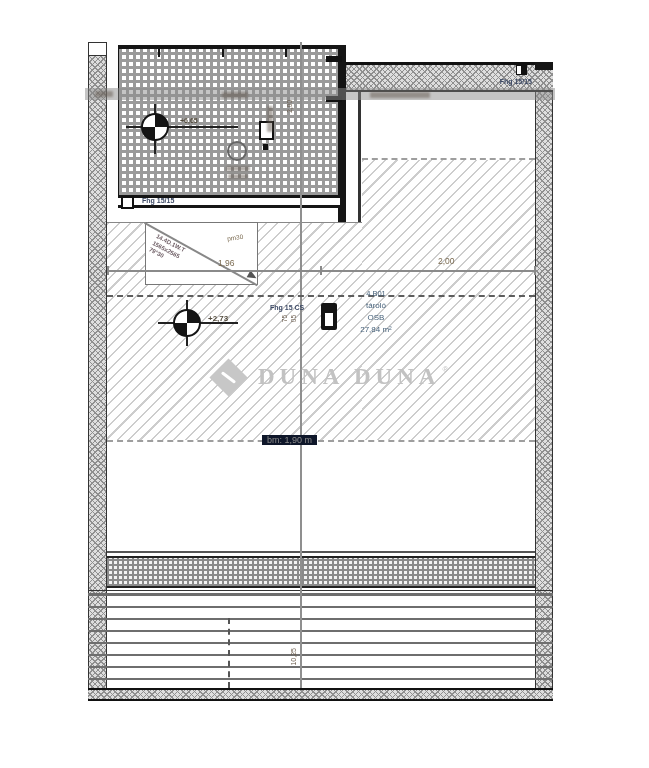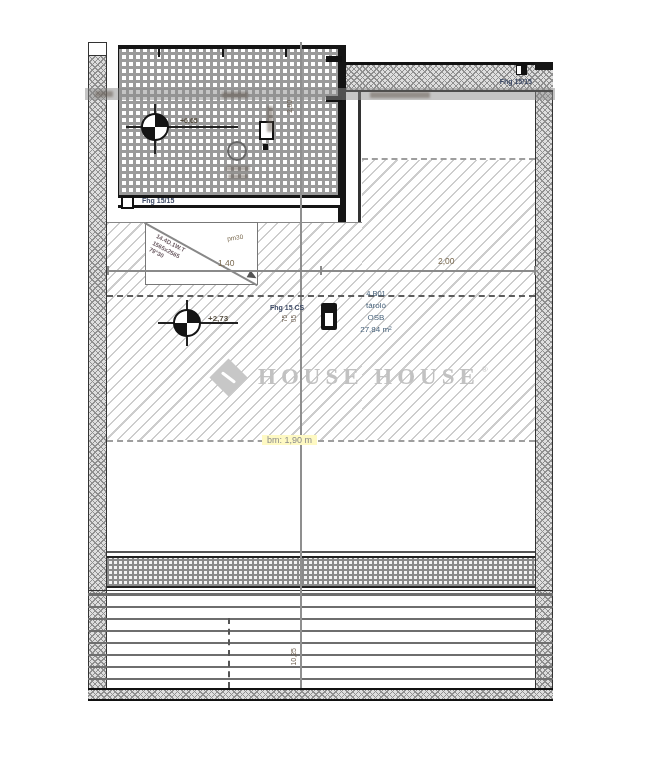--- a/index.html
+++ b/index.html
@@ -107,21 +107,21 @@
   <div>14.4D.1W.T</div>
   <div>1565x2565</div>
   <div>79°30</div>
 </div>
 <div class="abs" style="left:227px;top:234px;font-size:6.5px;color:#7a6a50;transform:rotate(-8deg);z-index:7;">pm30</div>
 
 <div class="abs" style="left:107px;top:270px;width:428px;height:1.5px;background:#8a8a8a;z-index:6;"></div>
 <div class="dimtick" style="left:107px;top:266px;z-index:6;"></div>
 <div class="dimtick" style="left:320px;top:266px;z-index:6;"></div>
 <div class="dimtick" style="left:534px;top:266px;z-index:6;"></div>
-<div class="abs dimtext" style="left:218px;top:258px;z-index:7;">1,40</div>
+<div class="abs dimtext" style="left:218px;top:258px;z-index:7;">1,96</div>
 <div class="abs dimtext" style="left:438px;top:256px;z-index:7;">2,00</div>
 
 <div class="abs dash-dark" style="left:107px;top:295px;width:428px;z-index:6;"></div>
 <div class="abs" style="left:321px;top:303px;width:16px;height:27px;background:#141414;border-radius:2px;z-index:10;">
   <div style="position:absolute;left:4px;top:10px;width:8px;height:13px;background:#fff;"></div>
 </div>
 <div class="abs tinylabel" style="left:270px;top:304px;z-index:10;">Fhg 15 CS</div>
 <div class="abs vtext" style="left:281px;top:315px;z-index:10;">75</div>
 <div class="abs vtext" style="left:290px;top:315px;z-index:10;">05</div>
 
@@ -154,26 +154,26 @@
 <div class="smudge" style="left:267px;top:106px;width:6px;height:26px;z-index:10;"></div>
 <div class="abs vtext" style="left:286px;top:100px;z-index:10;">2,00</div>
 
 <div class="abs" style="left:516px;top:65px;width:11px;height:10px;border:1.5px solid #111;background:linear-gradient(90deg,#fff 0 45%,#111 45%);box-sizing:border-box;z-index:10;"></div>
 <div class="abs tinylabel" style="left:470px;top:78px;width:62px;text-align:right;z-index:10;">Fhg 15/15</div>
 
 <div class="abs" style="left:215px;top:358px;height:38px;display:flex;align-items:center;z-index:50;">
   <div style="width:27px;height:27px;background:#c7c7c7;transform:rotate(45deg);margin-right:16px;position:relative;">
     <div style="position:absolute;left:5px;top:12px;width:17px;height:3px;background:#fff;transform:rotate(-8deg);border-radius:2px;"></div>
   </div>
-  <span class="wm-text">HOUSE HOUSE</span>
+  <span class="wm-text">DUNA DUNA</span>
   <span style="font-size:8px;color:#c2c2c2;position:relative;top:-8px;left:2px;">®</span>
 </div>
 
 <div class="abs dash-light" style="left:107px;top:440px;width:428px;z-index:6;"></div>
-<div class="abs" style="left:262px;top:435px;padding:0 5px;background:#fef9c3;font-size:9px;color:#8c8c8c;z-index:7;">bm: 1,90 m</div>
+<div class="abs" style="left:262px;top:435px;padding:0 5px;background:#0f172a;font-size:9px;color:#8c8c8c;z-index:7;">bm: 1,90 m</div>
 
 <div class="abs" style="left:107px;top:551px;width:428px;height:1.5px;background:#555;z-index:2;"></div>
 <div class="abs waffle-fine" style="left:107px;top:556px;width:428px;height:32px;border-top:2.5px solid #222;border-bottom:2.5px solid #222;box-sizing:border-box;z-index:2;"></div>
 <div class="abs rooflines" style="left:88px;top:590px;width:465px;height:98px;border-top:1.5px solid #333;box-sizing:border-box;z-index:1;"></div>
 <div class="abs" style="left:228px;top:618px;height:70px;border-left:2px dashed #555;z-index:3;"></div>
 
 <div class="abs" style="left:300px;top:42px;width:2px;height:646px;background:#8f8f8f;z-index:5;"></div>
 <div class="abs vtext" style="left:290px;top:648px;z-index:6;font-size:7px;">10,25</div>
 
 </body></html>

